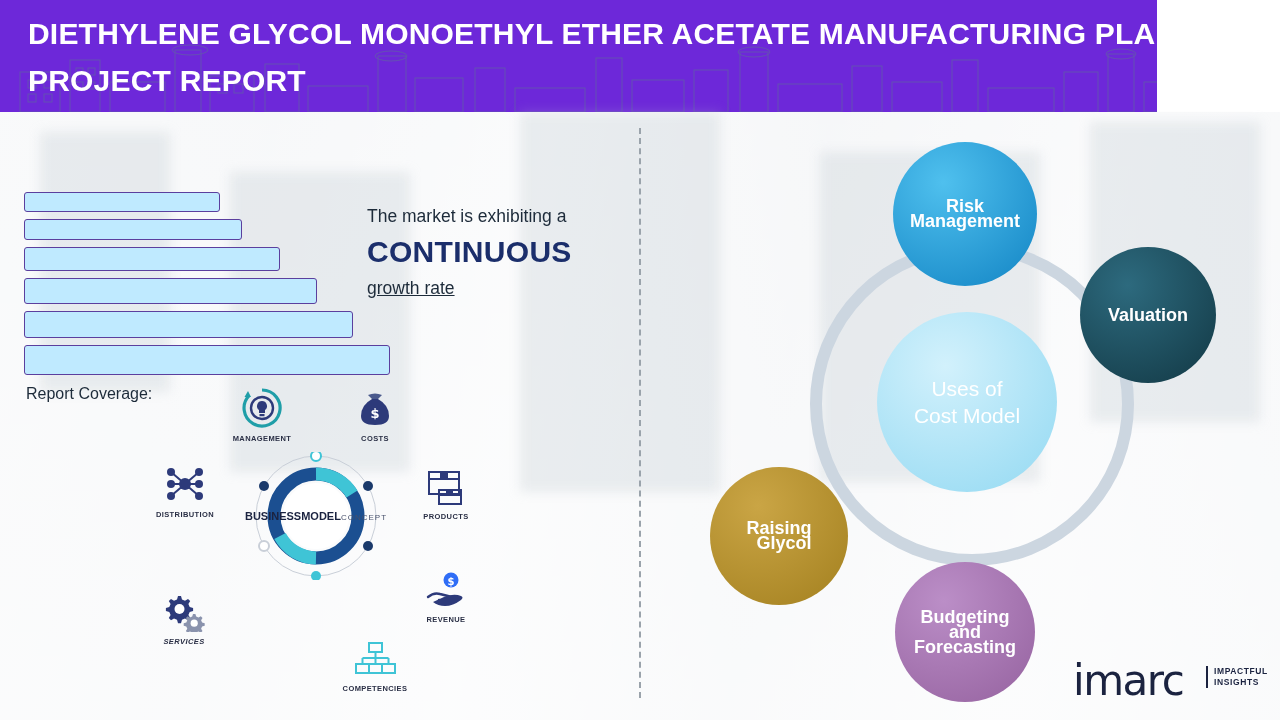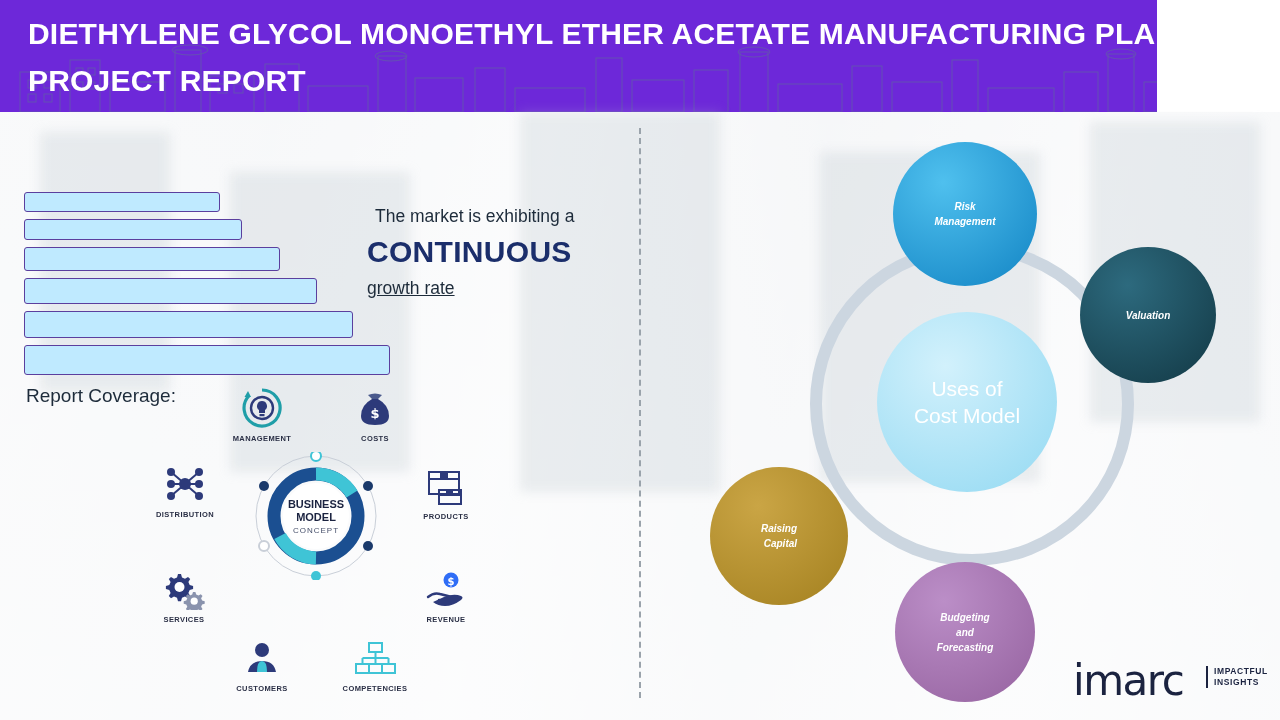--- a/index.html
+++ b/index.html
@@ -76,64 +76,63 @@
     background: #bfeaff;
     border: 1.6px solid #5b3f9e;
     border-radius: 3px;
     margin-bottom: 7px;
   }
 
   #market-text {
     position: absolute; left: 367px; top: 92px; width: 270px;
     color: #14213d;
   }
-  #market-text .line1 { font-size: 17.5px; line-height: 24px; font-weight: 400; color: #1d2b3a; margin-left: 8px; }
+  #market-text .line1 { font-size: 17.5px; line-height: 24px; font-weight: 400; color: #1d2b3a; }
   #market-text .line2 { font-size: 30px; font-weight: bold; color: #1b2e6b; line-height: 48px; letter-spacing: 0.3px;}
   #market-text .line3 { font-size: 17.5px; color: #1d2b3a; line-height: 24px; text-decoration: underline;}
 
   #coverage-label {
     position: absolute; left: 26px; top: 273px;
-    font-size: 19px; color: #1d2b3a;
+    font-size: 16px; color: #1d2b3a;
   }
 
   
   .cov-item { position: absolute; text-align: center; width: 96px; }
   .cov-item .cov-caption {
     font-size: 7.5px; color: #2a2f45; letter-spacing: 0.4px;
     margin-top: 4px; font-weight: bold;
   }
   .cov-icon { height: 44px; display: flex; align-items: center; justify-content: center; }
 
   
   #bm-center {
     position: absolute; left: 252px; top: 340px;
     width: 128px; height: 128px;
   }
   #bm-text {
     position: absolute; left: 0; top: 0; width: 128px; height: 128px;
-    display: flex; flex-direction: column; align-items: center; justify-content: center;
+    display: flex; flex-direction: row; align-items: center; justify-content: center;
     text-align: center;
   }
   #bm-text .t1 { font-size: 11px; font-weight: bold; color: #1b2340; line-height: 13px; }
   #bm-text .t2 { font-size: 8px; color: #47506b; letter-spacing: 1px; margin-top: 2px;}
 
   
   #right-panel { position: absolute; left: 640px; top: 112px; width: 640px; height: 608px; z-index: 5; }
 
   .node {
     position: absolute;
     border-radius: 50%;
     display: flex; align-items: center; justify-content: center;
     text-align: center;
     color: #ffffff;
     font-weight: bold;
-    font-size: 10px;
+    font-size: 18px;
     line-height: 15px;
     padding: 4px;
-    font-style: italic;
   }
   #center-node {
     position: absolute;
     border-radius: 50%;
     display: flex; align-items: center; justify-content: center;
     text-align: center;
     color: #ffffff;
     font-size: 21px;
     line-height: 27px;
   }
@@ -287,21 +286,21 @@
         <line x1="4" y1="13" x2="34" y2="13" stroke="#2d3a7a" stroke-width="2"></line>
         <rect x="15" y="6" width="8" height="7" fill="#2d3a7a"></rect>
         <rect x="14" y="24" width="22" height="14" fill="none" stroke="#2d3a7a" stroke-width="2"></rect>
         <line x1="14" y1="29" x2="36" y2="29" stroke="#2d3a7a" stroke-width="2"></line>
         <rect x="21" y="24" width="7" height="5" fill="#2d3a7a"></rect>
       </svg>
     </div>
     <div class="cov-caption">PRODUCTS</div>
   </div>
 
-  <div class="cov-item" style="left:136px; top:455px;">
+  <div class="cov-item" style="left:136px; top:477px;font-style:italic;">
     <div class="cov-icon">
       <svg width="44" height="42" viewBox="0 0 44 42">
         <g fill="#2d3a7a">
           <path d="M16 6 l3 0 1 3.4 3 1.3 3-1.8 2.2 2.2 -1.8 3 1.3 3 3.4 1 0 3 -3.4 1 -1.3 3 1.8 3 -2.2 2.2 -3-1.8 -3 1.3 -1 3.4 -3 0 -1-3.4 -3-1.3 -3 1.8 -2.2-2.2 1.8-3 -1.3-3 -3.4-1 0-3 3.4-1 1.3-3 -1.8-3 2.2-2.2 3 1.8 3-1.3z"></path>
         </g>
         <circle cx="17.5" cy="19" r="5" fill="#ffffff"></circle>
         <g fill="#8a93ad">
           <path d="M31 24 l2.4 0 .8 2.6 2.3 1 2.3-1.4 1.7 1.7 -1.4 2.3 1 2.3 2.6 .8 0 2.4 -2.6 .8 -1 2.3 1.4 2.3 -1.7 1.7 -2.3-1.4 -2.3 1 -.8 2.6 -2.4 0 -.8-2.6 -2.3-1 -2.3 1.4 -1.7-1.7 1.4-2.3 -1-2.3 -2.6-.8 0-2.4 2.6-.8 1-2.3 -1.4-2.3 1.7-1.7 2.3 1.4 2.3-1z"></path>
         </g>
         <circle cx="32.2" cy="33.2" r="3.6" fill="#ffffff"></circle>
@@ -315,30 +314,20 @@
       <svg width="44" height="40" viewBox="0 0 44 40">
         <circle cx="27" cy="11" r="7.5" fill="#2f6df6"></circle>
         <text x="27" y="15.5" font-size="10" font-weight="bold" fill="#ffffff" text-anchor="middle" font-family="DejaVu Sans, sans-serif">$</text>
         <path d="M4 28 q6 -5 12 -3 l8 2 q4 1 2 4 -2 2 -6 1 l-5-1" fill="none" stroke="#2d3a7a" stroke-width="2.4" stroke-linecap="round"></path>
         <path d="M20 28 q10 -4 17 -1 3 1 0 4 -8 6 -16 6 -7 0 -12 -4" fill="#2d3a7a"></path>
       </svg>
     </div>
     <div class="cov-caption">REVENUE</div>
   </div>
 
-  <div class="cov-item" style="left:214px; top:524px;">
-    <div class="cov-icon">
-      <svg width="40" height="40" viewBox="0 0 40 40">
-        <circle cx="20" cy="12" r="7" fill="#2d3a7a"></circle>
-        <path d="M6 34 q2 -11 14 -11 t14 11 z" fill="#2d3a7a"></path>
-        <path d="M20 23 q-5 0 -5 11 h10 q0 -11 -5 -11z" fill="#3fc4d6"></path>
-      </svg>
-    </div>
-    <div class="cov-caption">CUSTOMERS</div>
-  </div>
 
   <div class="cov-item" style="left:327px; top:524px;">
     <div class="cov-icon">
       <svg width="44" height="40" viewBox="0 0 44 40">
         <rect x="16" y="5" width="13" height="9" fill="none" stroke="#3fc4d6" stroke-width="2"></rect>
         <rect x="3" y="26" width="13" height="9" fill="none" stroke="#3fc4d6" stroke-width="2"></rect>
         <rect x="16" y="26" width="13" height="9" fill="none" stroke="#3fc4d6" stroke-width="2"></rect>
         <rect x="29" y="26" width="13" height="9" fill="none" stroke="#3fc4d6" stroke-width="2"></rect>
         <line x1="22.5" y1="14" x2="22.5" y2="20" stroke="#3fc4d6" stroke-width="2"></line>
         <line x1="9.5" y1="20" x2="35.5" y2="20" stroke="#3fc4d6" stroke-width="2"></line>
@@ -393,21 +382,21 @@
     <div>
       <div>Budgeting</div>
       <div>and</div>
       <div>Forecasting</div>
     </div>
   </div>
 
   <div class="node" style="left:70px; top:355px; width:138px; height:138px; background:radial-gradient(circle at 35% 28%, #caa545, #a3801f);text-align:right;">
     <div>
       <div>Raising</div>
-      <div>Capital</div>
+      <div>Glycol</div>
     </div>
   </div>
 
 
   <div id="center-node" style="left:237px; top:200px; width:180px; height:180px; background:radial-gradient(circle at 38% 30%, #d2f1fc, #93d9f2);">
     <div>
       <div>Uses of</div>
       <div>Cost Model</div>
     </div>
   </div>

